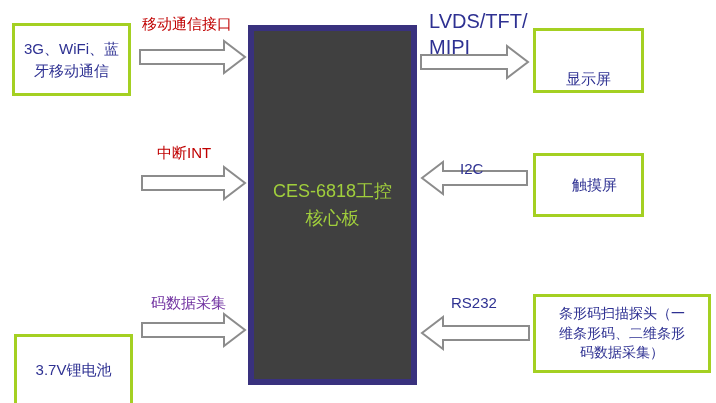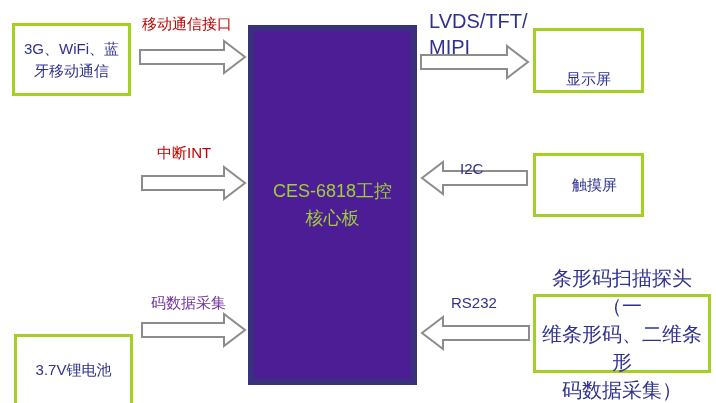--- a/index.html
+++ b/index.html
@@ -24,28 +24,28 @@
     font-size: 15px;
     line-height: 1.45;
     box-sizing: border-box;
   }
   .gbox span { white-space: pre-line; }
   .box-3g       { left: 12px;  top: 23px;  width: 119px; height: 73px; }
   .box-keyboard { left: 12px;  top: 148px; width: 121px; height: 72px; }
   .box-battery  { left: 14px;  top: 298px; width: 119px; height: 72px; margin-top: 36px; }
   .box-display  { left: 533px; top: 28px;  width: 111px; height: 65px; align-items: flex-end; }
   .box-touch    { left: 533px; top: 153px; width: 111px; height: 64px; padding-left: 12px; }
-  .box-barcode  { left: 533px; top: 294px; width: 178px; height: 79px; font-size: 20px; line-height: 1.4; }
+  .box-barcode  { left: 533px; top: 294px; width: 178px; height: 79px; font-size: 14px; line-height: 1.4; }
   
   .center-box {
     position: absolute;
     left: 248px; top: 25px;
     width: 169px; height: 360px;
     border: 6px solid #39317E;
-    background: #4c1d95;
+    background: #404040;
     display: flex;
     align-items: center;
     justify-content: center;
     text-align: center;
     color: #A0CE3C;
     font-size: 18px;
     line-height: 1.5;
     box-sizing: border-box;
   }
   .center-box span { white-space: pre-line; }

